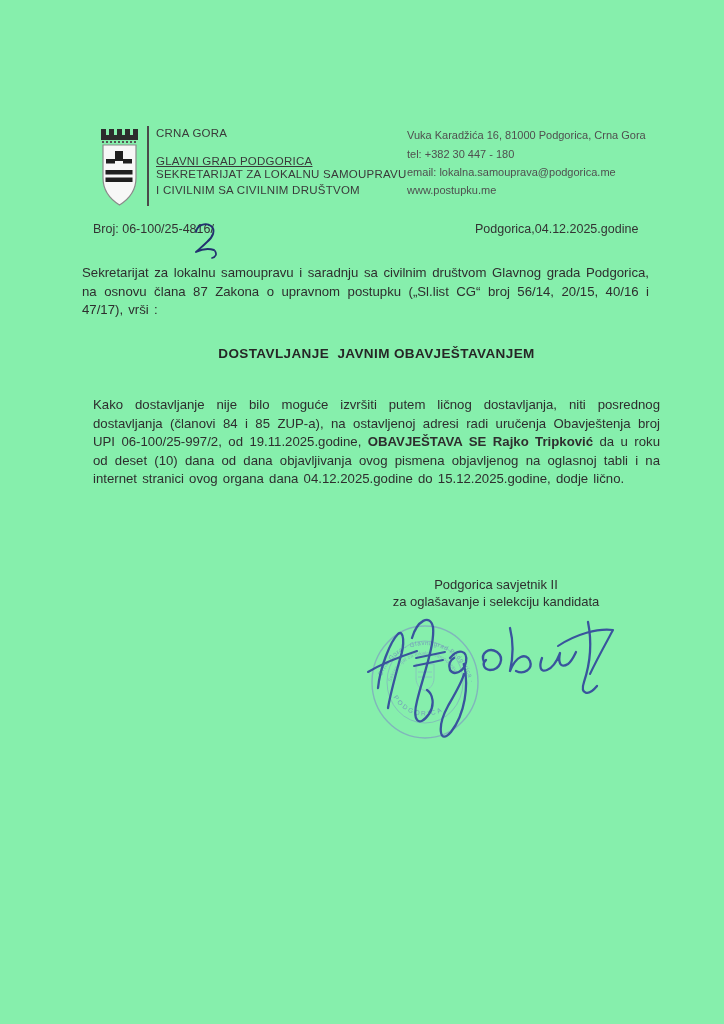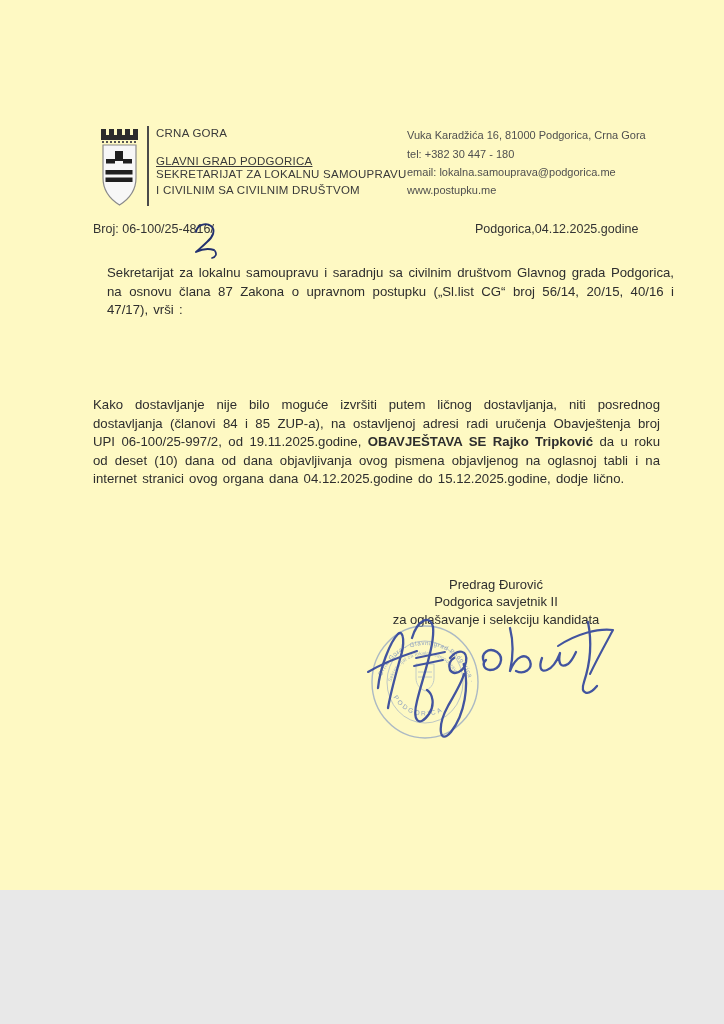--- a/index.html
+++ b/index.html
@@ -1,19 +1,19 @@
 <!DOCTYPE html>
 <html><head>
 <meta charset="utf-8">
 <style>
   html,body{margin:0;padding:0;background:#e8e8e8;}
   .page{
     position:relative;
-    width:724px;height:890px;
-    background:#fef9c3;
+    width:724px;height:1024px;
+    background:#86efac;
     font-family:"Liberation Sans","DejaVu Sans",sans-serif;
     color:#343434;
     overflow:hidden;
     margin:0 auto;
   }
   .abs{position:absolute;}
   
   .org-line{font-size:11.5px;letter-spacing:.25px;color:#3a3a3a;white-space:nowrap;}
   .contact-line{font-size:11px;color:#4f4f4f;white-space:nowrap;}
   .sep{width:1.5px;height:80px;background:#4a4a4a;}
@@ -78,28 +78,28 @@
 
   <div class="abs" style="left:190px;top:221px;">
     <svg width="32" height="38" viewBox="0 0 32 38">
       <path class="ink" stroke="#22306f" stroke-width="1.9" d="M6,11 C7,4 16,1 21,5 C26,9 23,16 17,21 C13,25 8,29 6,31 C12,28 18,27 24,29"></path>
       <path class="ink" stroke="#22306f" stroke-width="1.7" d="M25,30 C27,33 26,36 22,37"></path>
     </svg>
   </div>
 
   <div class="abs ref" style="left:475px;top:222px;">Podgorica,04.12.2025.godine</div>
 
-  <div class="abs para" style="left:107px;top:264px;">Sekretarijat za lokalnu samoupravu i saradnju sa civilnim društvom Glavnog grada Podgorica, na osnovu člana 87 Zakona o upravnom postupku  („Sl.list CG“ broj 56/14, 20/15, 40/16 i 47/17), vrši :</div>
+  <div class="abs para" style="left:82px;top:264px;">Sekretarijat za lokalnu samoupravu i saradnju sa civilnim društvom Glavnog grada Podgorica, na osnovu člana 87 Zakona o upravnom postupku  („Sl.list CG“ broj 56/14, 20/15, 40/16 i 47/17), vrši :</div>
 
+  <div class="abs doc-title" style="left:93px;top:346px;">DOSTAVLJANJE  JAVNIM OBAVJEŠTAVANJEM</div>
 
   <div class="abs para" style="left:93px;top:396px;"><span>Kako dostavljanje nije bilo moguće izvršiti putem ličnog dostavljanja, niti posrednog dostavljanja (članovi 84 i 85 ZUP-a), na ostavljenoj adresi radi uručenja Obavještenja broj UPI 06-100/25-997/2, od 19.11.2025.godine, </span><b>OBAVJEŠTAVA SE Rajko Tripković</b><span> da u roku od deset (10) dana od dana objavljivanja ovog pismena objavljenog na oglasnoj tabli i na internet stranici ovog organa dana 04.12.2025.godine do 15.12.2025.godine, dodje lično.</span></div>
 
 
   <div class="abs sig-block" style="left:326px;top:576px;">
-    <div>Predrag Đurović</div>
     <div>Podgorica savjetnik II</div>
     <div>za oglašavanje i selekciju kandidata</div>
   </div>
 
   <div class="abs" style="left:350px;top:606px;">
     <svg width="290" height="150" viewBox="0 0 290 150">
       <defs>
         <path id="ringTop" d="M30,77 A46,48 0 0 1 120,77"></path>
         <path id="ringInner" d="M41,77 A35,37 0 0 1 109,77"></path>
         <path id="ringBottom" d="M40,84 A37,38 0 0 0 110,84"></path>

